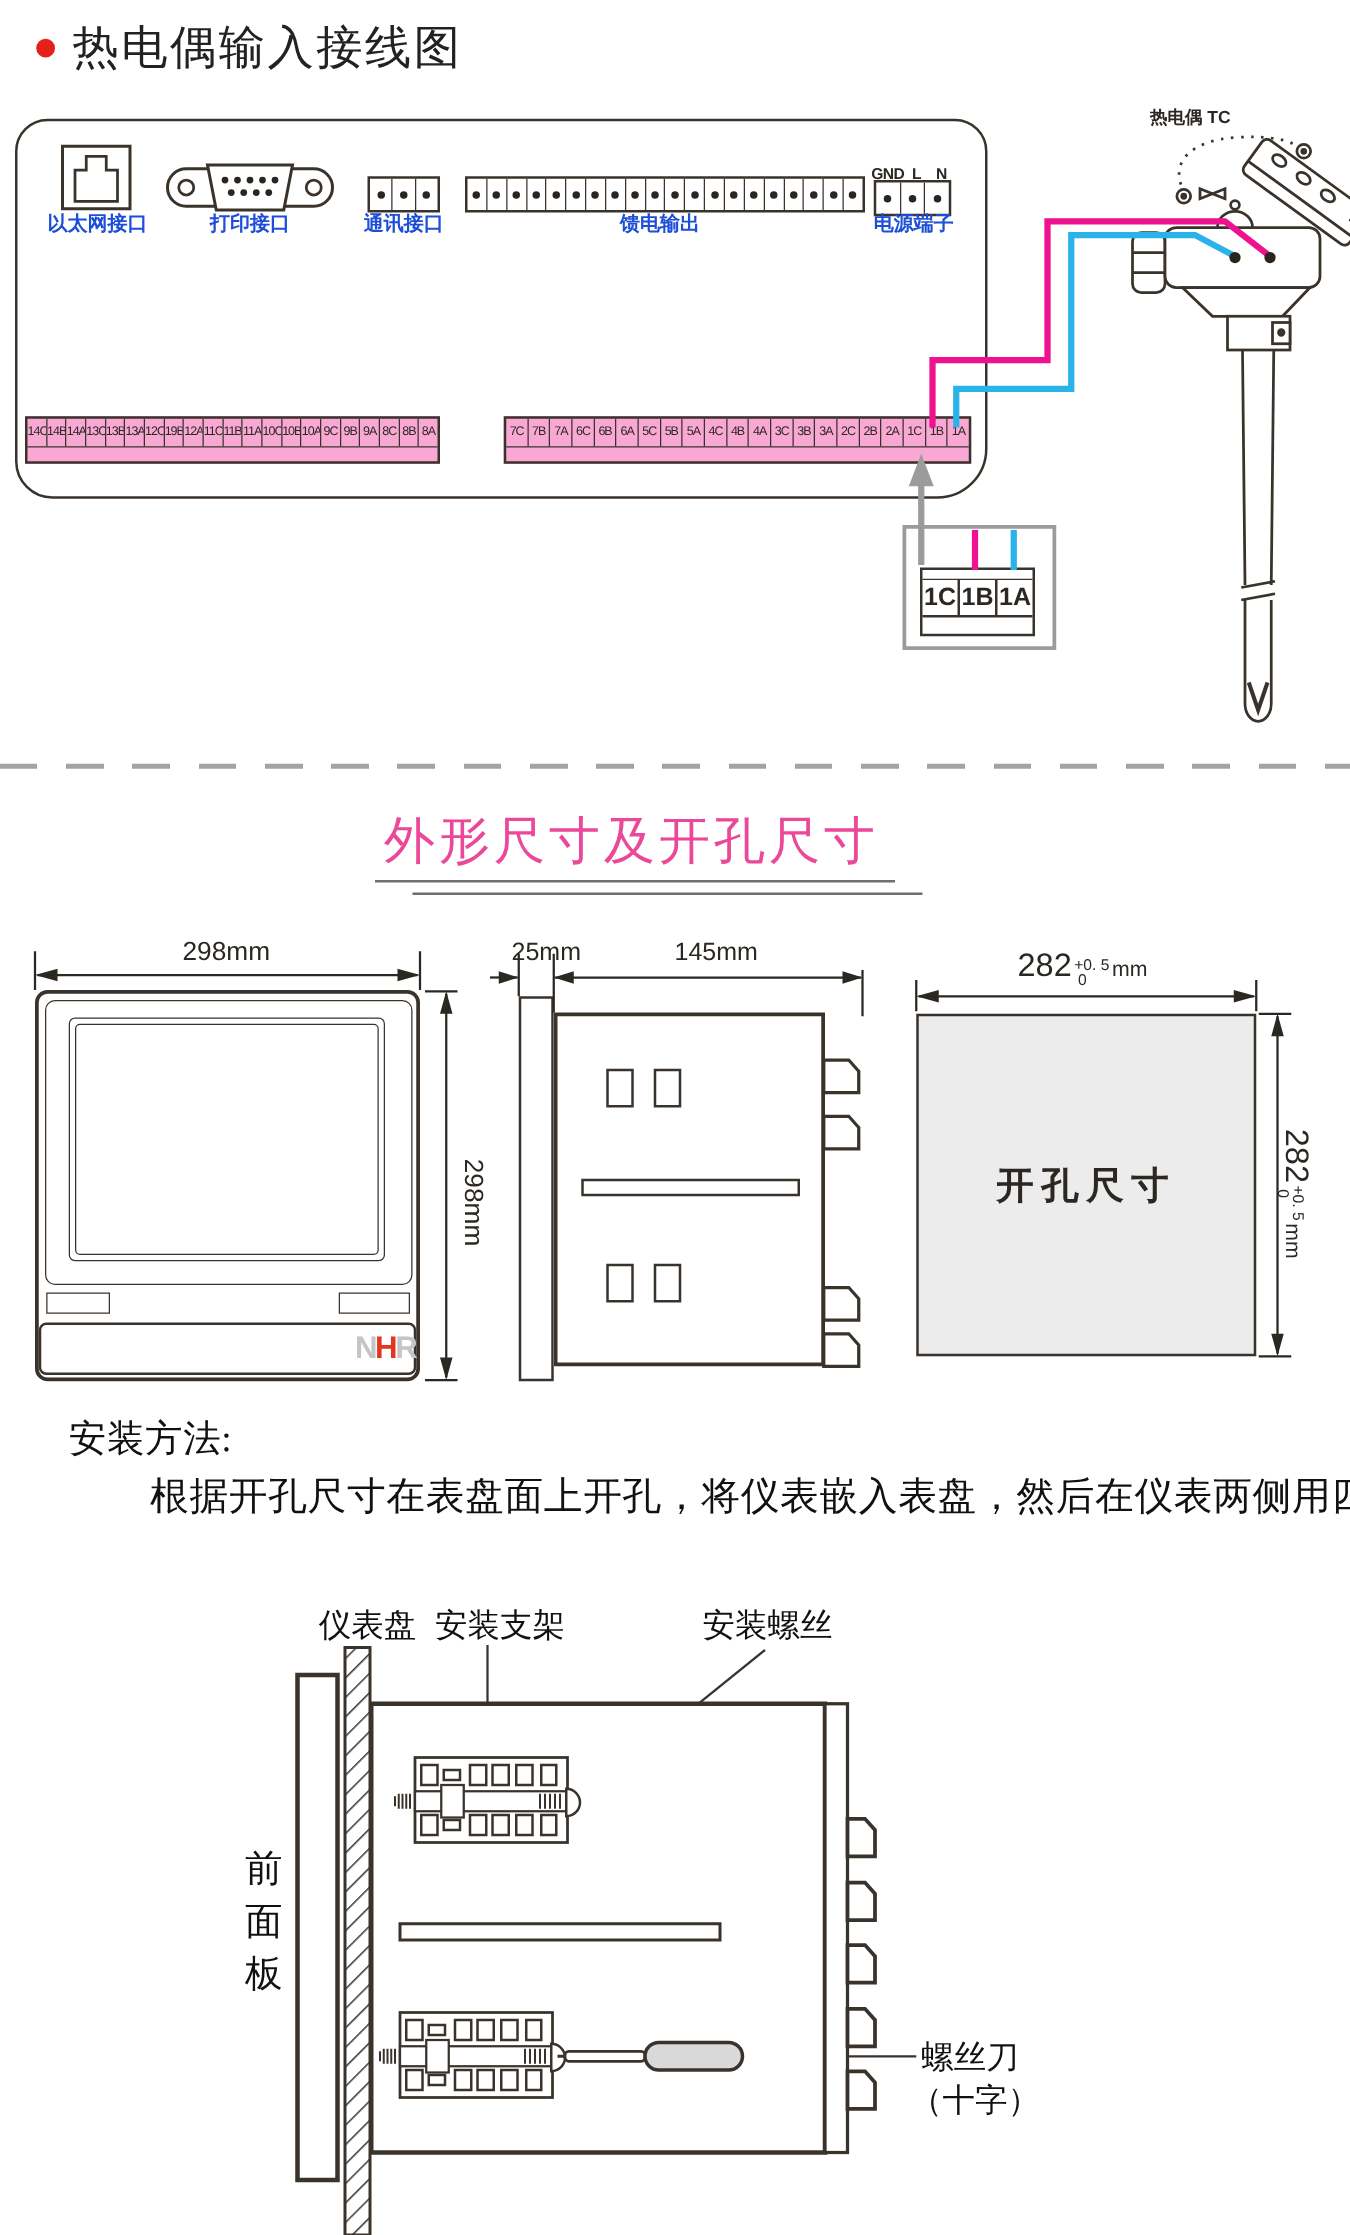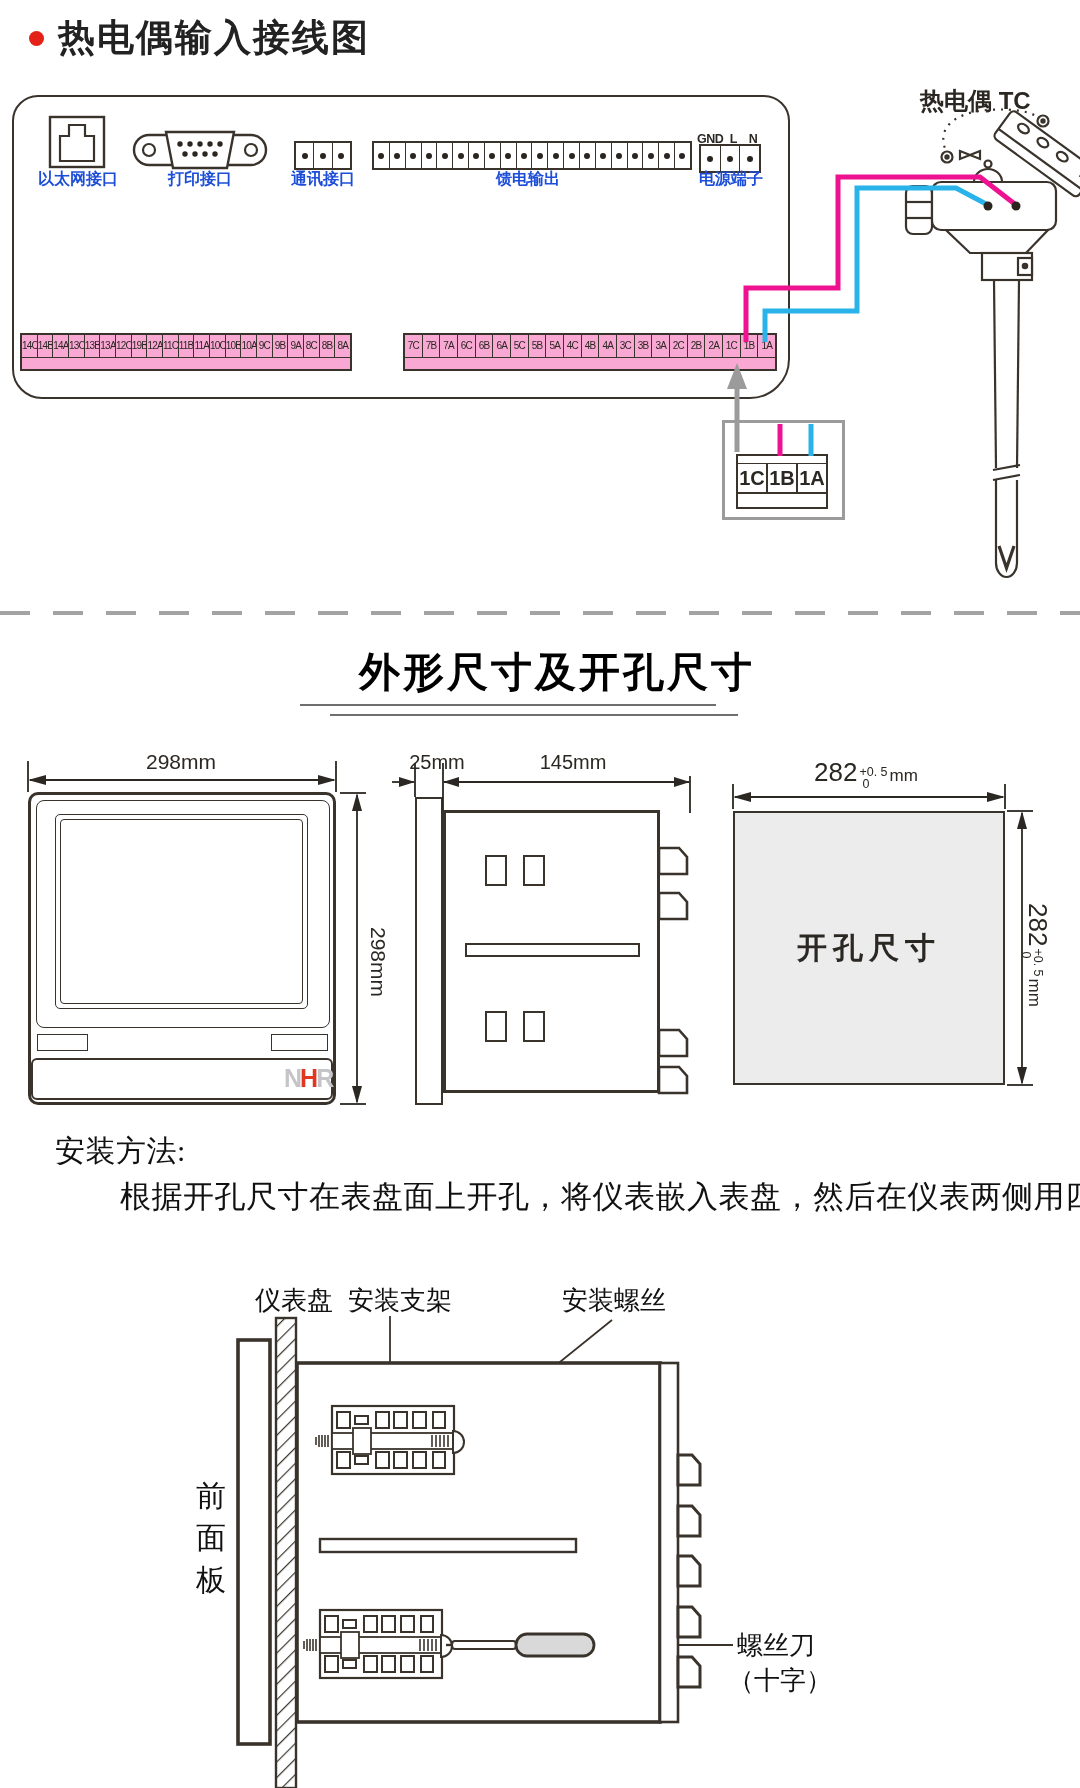--- a/index.html
+++ b/index.html
@@ -1,21 +1,21 @@
 <!DOCTYPE html>
 <html><head>
 <meta charset="utf-8">
 <style>
   html,body{margin:0;padding:0;background:#fff;}
   #page{position:relative;width:1080px;height:1788px;background:#fff;overflow:hidden;
         font-family:"Liberation Sans",sans-serif;color:#2b2722;}
   .abs{position:absolute;}
   
   .bullet{width:15px;height:15px;border-radius:50%;background:#e32119;}
-  .h1{font-size:37px;font-weight:bold;letter-spacing:2px;color:#222;}
+  .h1{font-size:37px;font-weight:normal;letter-spacing:2px;color:#222;}
   
   .panel{border:2.4px solid #3a332c;border-radius:26px 26px 40px 30px;background:#fff;}
   .lab{font-size:16px;font-weight:600;text-align:center;color:#1d4ed8;white-space:nowrap;}
   .tstrip{display:flex;border:2px solid #3a332c;background:#fff;box-sizing:border-box;}
   .dcell{flex:1;border-right:1.6px solid #3a332c;display:flex;align-items:center;justify-content:center;}
   .dcell:last-child{border-right:none;}
   .dot{width:6px;height:6px;border-radius:50%;background:#2b2520;}
   .pinrow{display:flex;}
   .pin{flex:1;text-align:center;font-weight:bold;font-size:12.5px;letter-spacing:-0.5px;}
   
@@ -26,24 +26,24 @@
   .tcell:last-child{border-right:none;}
   .trow-bottom{height:11px;}
   
   .graybox{border:3px solid #9b9b9b;background:#fff;}
   .mini{border:2px solid #3a332c;background:#fff;box-sizing:border-box;}
   .mini-top{height:7px;border-bottom:1.6px solid #3a332c;}
   .mini-cells{display:flex;height:28px;}
   .mini-cell{flex:1;border-right:2px solid #3a332c;font-size:20px;font-weight:bold;line-height:28px;text-align:center;}
   .mini-cell:last-child{border-right:none;}
   .mini-bottom{height:13px;border-top:2px solid #3a332c;}
-  .tclab{font-size:24px;font-weight:bold;white-space:nowrap;text-align:center;}
+  .tclab{font-size:14px;font-weight:bold;white-space:nowrap;text-align:center;}
   
   .dashline{height:4px;background:repeating-linear-gradient(90deg,#a3a3a3 0 30px,transparent 30px 53px);}
-  .h2{font-size:41px;font-weight:bold;letter-spacing:3px;text-align:right;color:#000000;}
+  .h2{font-size:41px;font-weight:normal;letter-spacing:3px;text-align:center;color:#ec4899;}
   .uline{height:2px;background:#6f6f6f;}
   
   .frame{border:3px solid #3a332c;background:#fff;box-sizing:border-box;}
   .thin{border:1.6px solid #3a332c;background:#fff;box-sizing:border-box;}
   .dim{font-size:21px;text-align:center;color:#2b2722;white-space:nowrap;}
   .rot90{transform:rotate(90deg);transform-origin:0 0;}
   .logo{font-size:25px;font-weight:bold;letter-spacing:-2px;font-family:"Liberation Sans",sans-serif;}
   .cutout{background:#ececec;border:2.6px solid #3a332c;box-sizing:border-box;}
   .cutlab{font-family:"Liberation Serif",serif;font-weight:600;font-size:30px;letter-spacing:6px;text-align:center;}
   .tbase{font-size:26px;}

